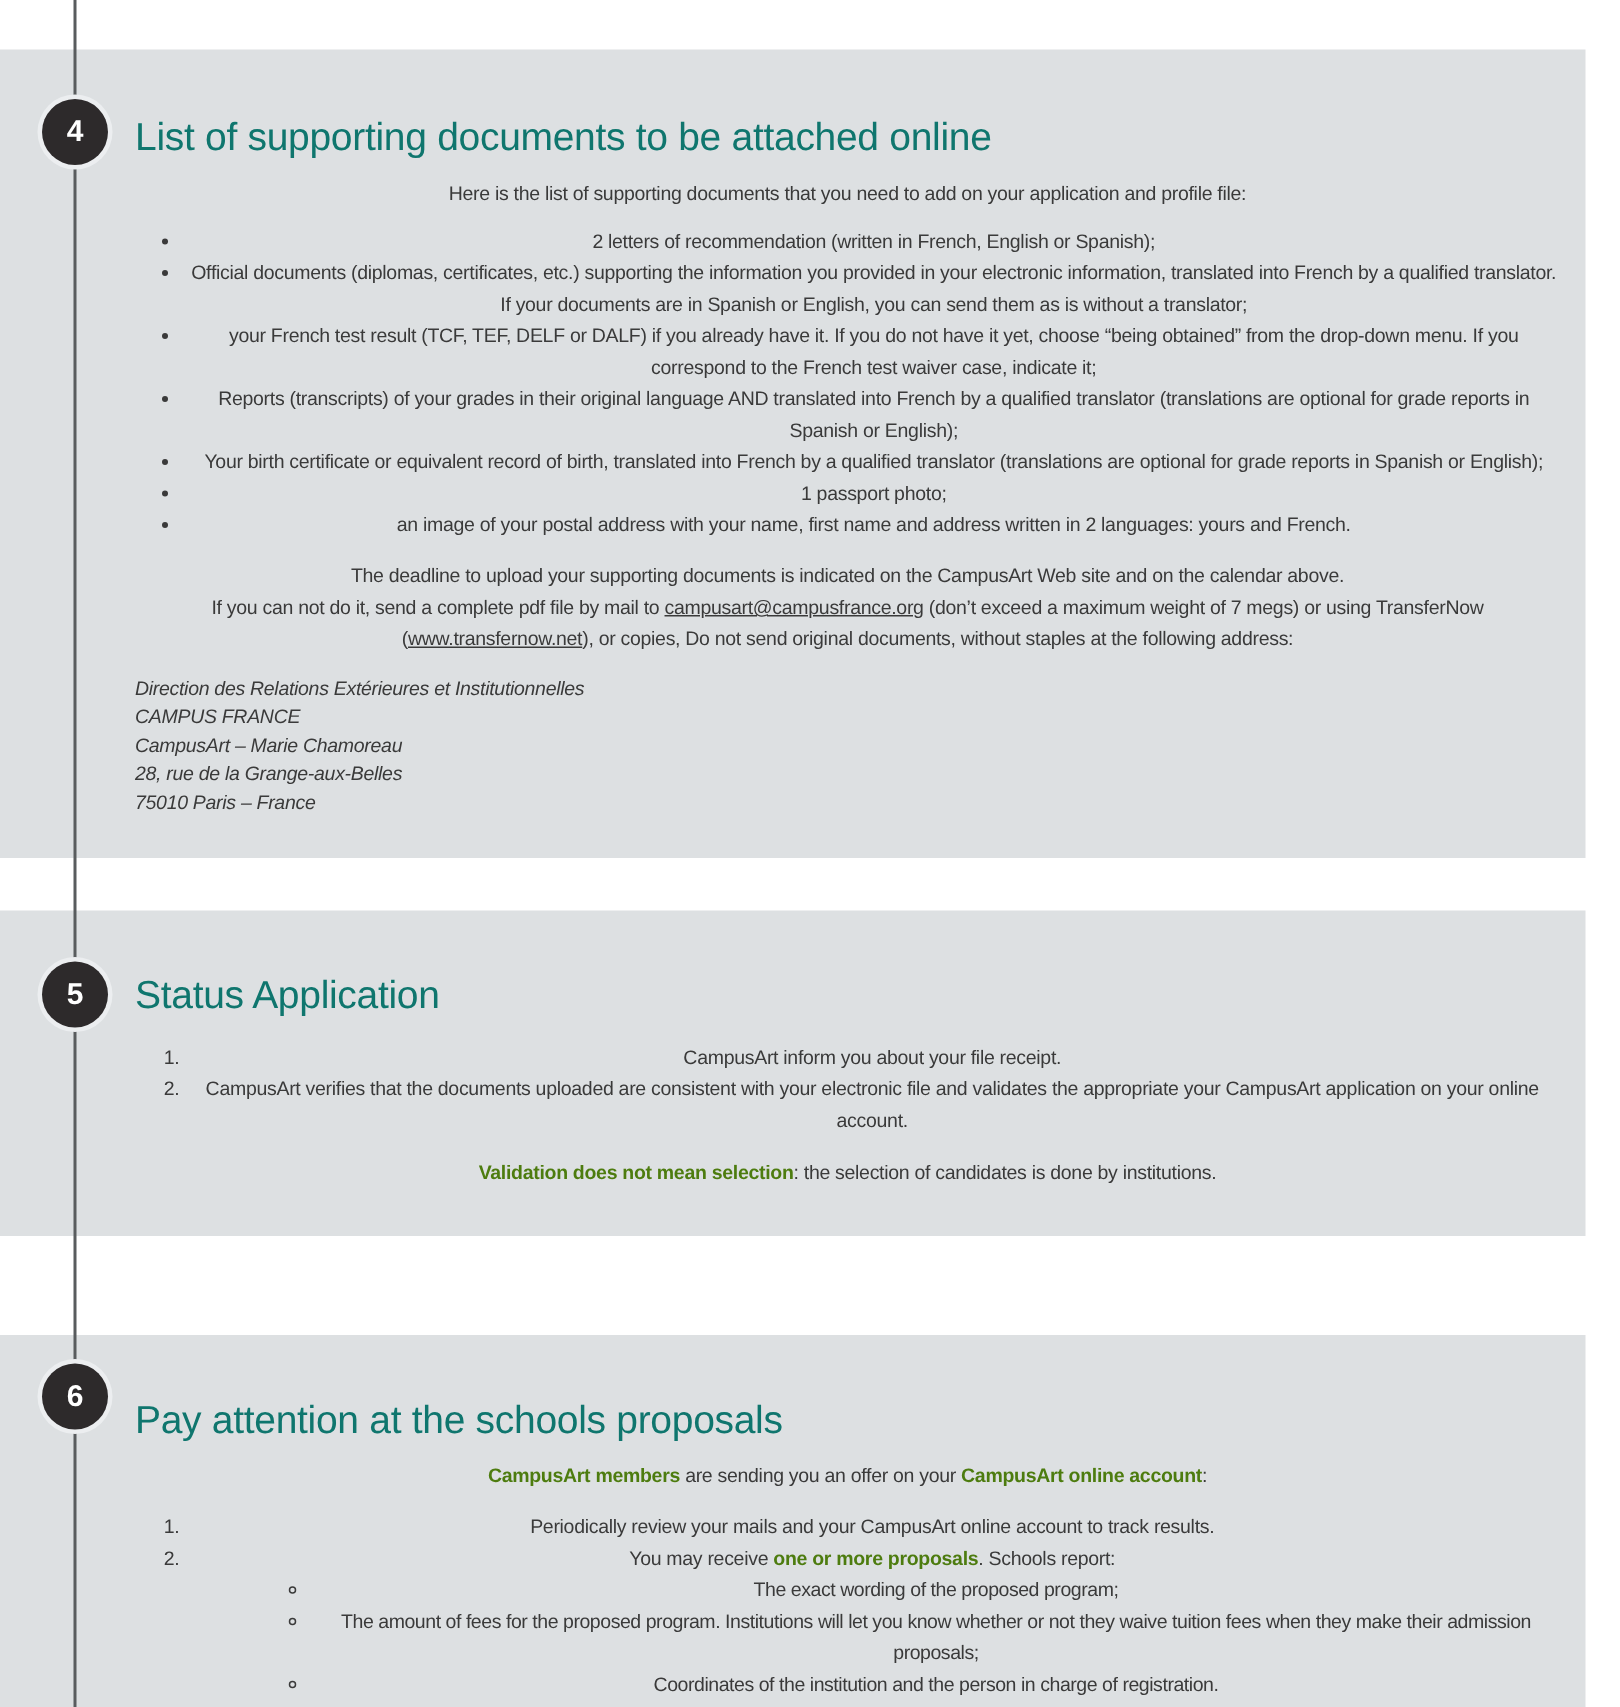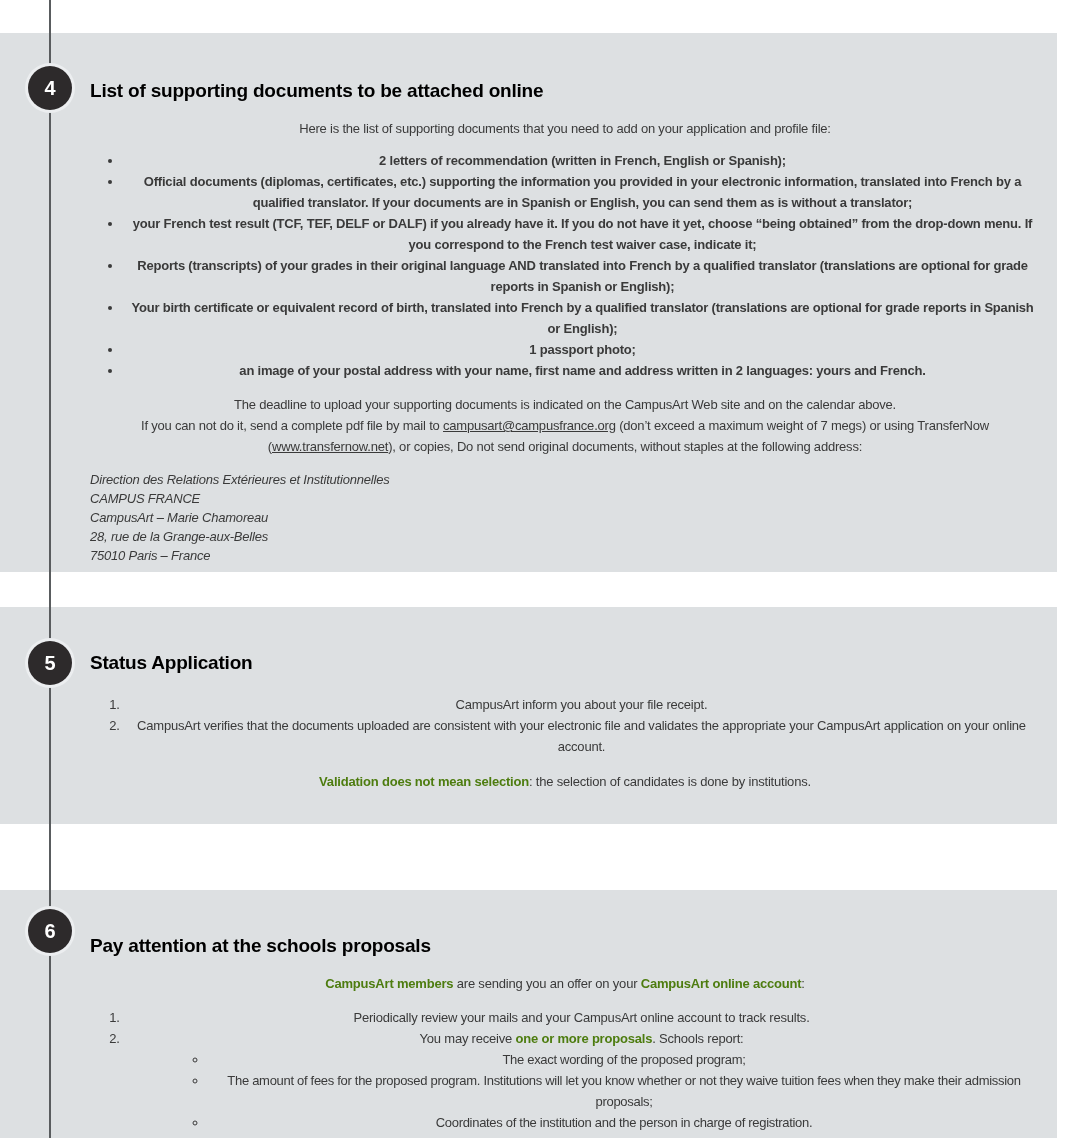--- a/index.html
+++ b/index.html
@@ -21,29 +21,29 @@
   .block-5 { top:607px; height:217px; padding-top:41px; }
   .block-6 { top:878px; height:260px; padding-top:41px;margin-top:12px; }
   .badge {
     position:absolute; left:28px; top:33px; width:44px; height:44px;
     border-radius:50%; background:#2d2a2b; color:#ffffff;
     display:flex; align-items:center; justify-content:center;
     font-size:20px; font-weight:700; z-index:3;
     box-shadow:0 0 0 3px #eceef0;
   }
   .heading {
-    font-size:19px; font-weight:700; color:#000000;
+    font-size:26px; font-weight:400; color:#0f766e;
     letter-spacing:-0.2px; line-height:30px;
   }
   .body-text, .bullets, .steps, .para, .intro {
     font-size:13px; line-height:21px; color:#3a3a3a; letter-spacing:-0.2px;text-align:center;
   }
   .intro { margin-top:12px; }
   .bullets { margin-top:11px; padding-left:33px; list-style:disc; }
-  .bullets li { padding-left:2px;font-weight:bold; }
+  .bullets li { padding-left:2px; }
   .steps { margin-top:16px; padding-left:33px; list-style:decimal; }
   .steps-6 { margin-top:13px; }
   .sub {
     list-style:circle; padding-left:85px; letter-spacing:-0.3px;
   }
   .para { margin-top:13px; }
   .para-note { margin-top:14px; }
   b { font-weight:700; color:#4d7c0f; }
   .link { color:#3a3a3a; text-decoration:underline; cursor:pointer; }
   .address {

